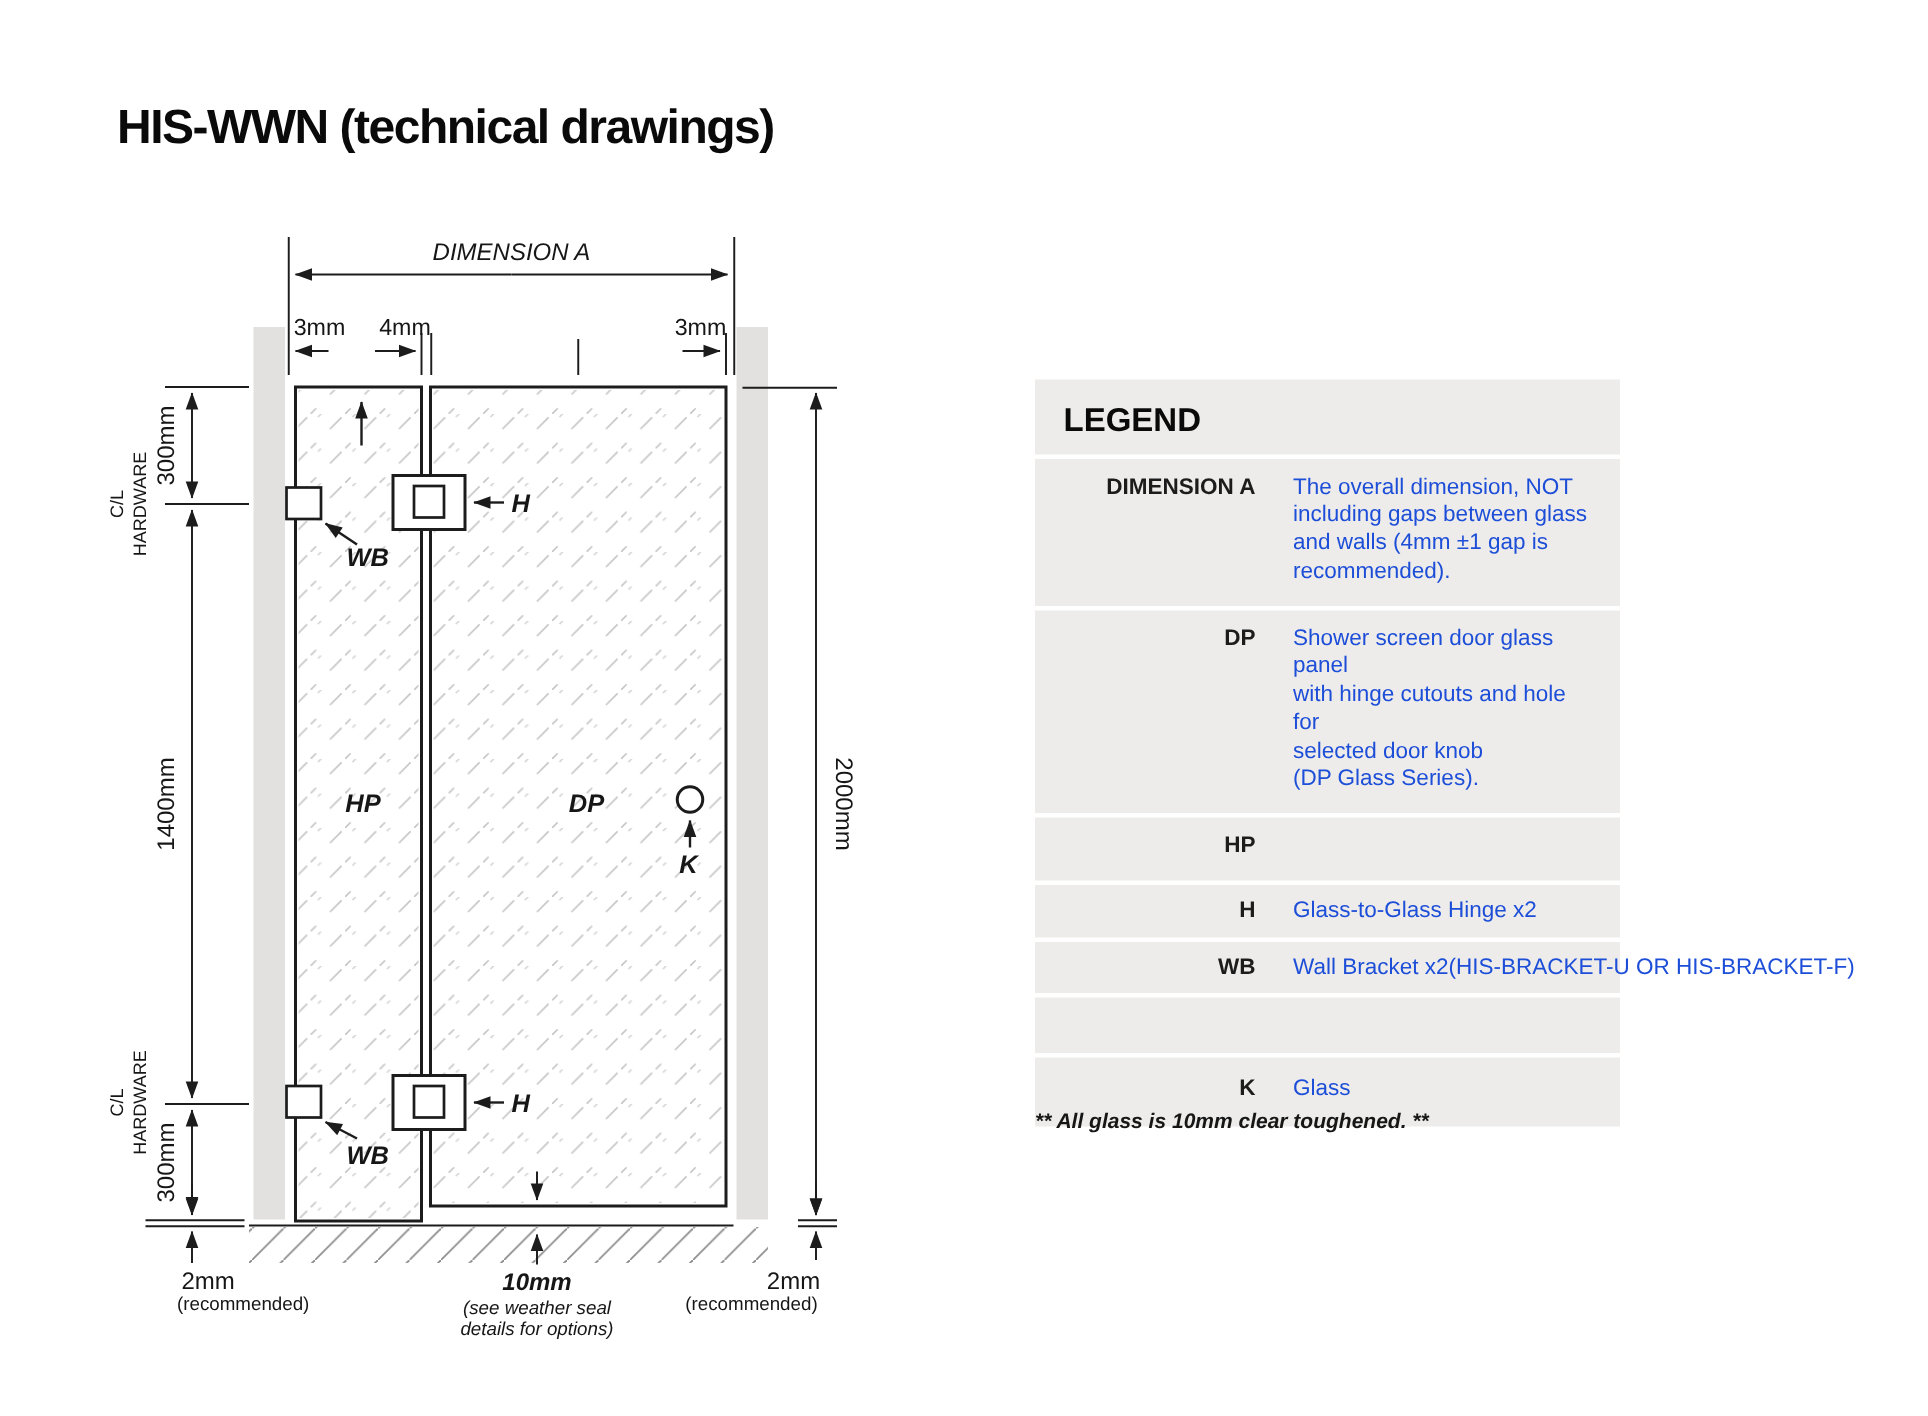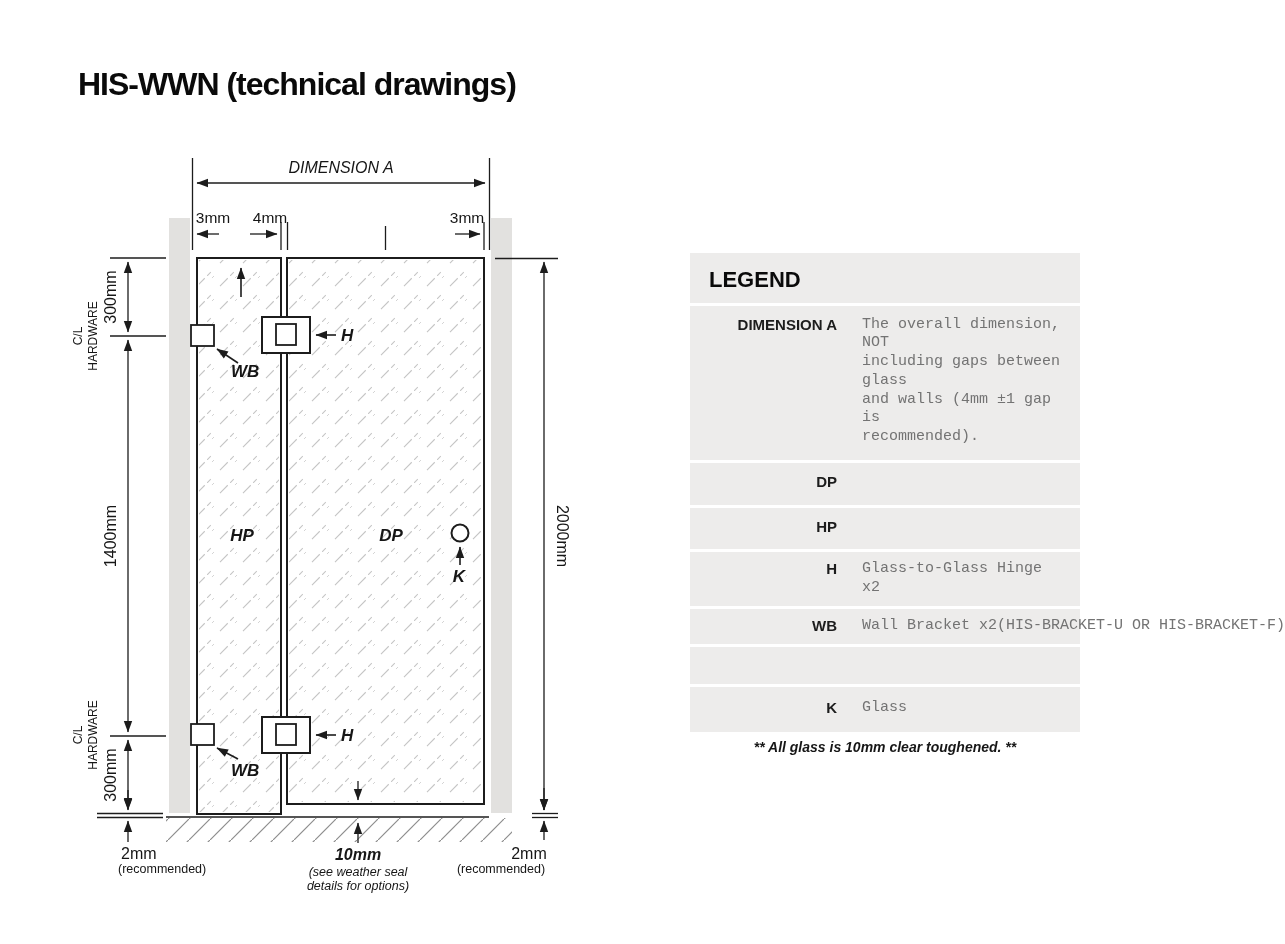--- a/index.html
+++ b/index.html
@@ -25,25 +25,25 @@
   .legend-row{display:flex;border-top:3px solid #fff;padding:10px 0 13px 0;}
   .legend-row.compact{padding:8px 0 8px 0;}
   .legend-row.empty-row{height:21px;padding:8px 0 8px 0;}
   .legend-row.last{padding:12px 0 15px 0;}
   .legend-term{
     width:128px;flex:0 0 128px;text-align:right;font-weight:bold;
     padding-left:19px;box-sizing:content-box;
   }
   .legend-desc{
     flex:1;padding-left:25px;padding-right:18px;
-    white-space:pre-line;color:#737373;font-family:Liberation Mono, monospace;
+    white-space:pre-line;color:#1d4ed8;
   }
   .legend-desc.nowrap{white-space:nowrap;overflow:visible;}
   .legend-footnote{
-    position:absolute;left:690px;top:739px;width:390px;text-align:center;
+    position:absolute;left:690px;top:739px;width:390px;
     font-style:italic;font-weight:bold;font-size:14px;color:#161616;
   }
 
   
   text{fill:#161616;}
   .t-dim{font-size:15.5px;}
   .t-dim-it{font-size:16px;font-style:italic;}
   .t-rot{font-size:16px;}
   .t-cl{font-size:12px;}
   .t-bi{font-size:17px;font-weight:bold;font-style:italic;}
@@ -211,20 +211,24 @@
   <div class="legend-row">
     <div class="legend-term">DIMENSION A</div>
     <div class="legend-desc">The overall dimension, NOT
 including gaps between glass
 and walls (4mm ±1 gap is
 recommended).</div>
   </div>
 
   <div class="legend-row">
     <div class="legend-term">DP</div>
+    <div class="legend-desc">Shower screen door glass panel
+with hinge cutouts and hole for
+selected door knob
+(DP Glass Series).</div>
   </div>
 
   <div class="legend-row">
     <div class="legend-term">HP</div>
   </div>
 
   <div class="legend-row compact">
     <div class="legend-term">H</div>
     <div class="legend-desc">Glass-to-Glass Hinge x2</div>
   </div>

